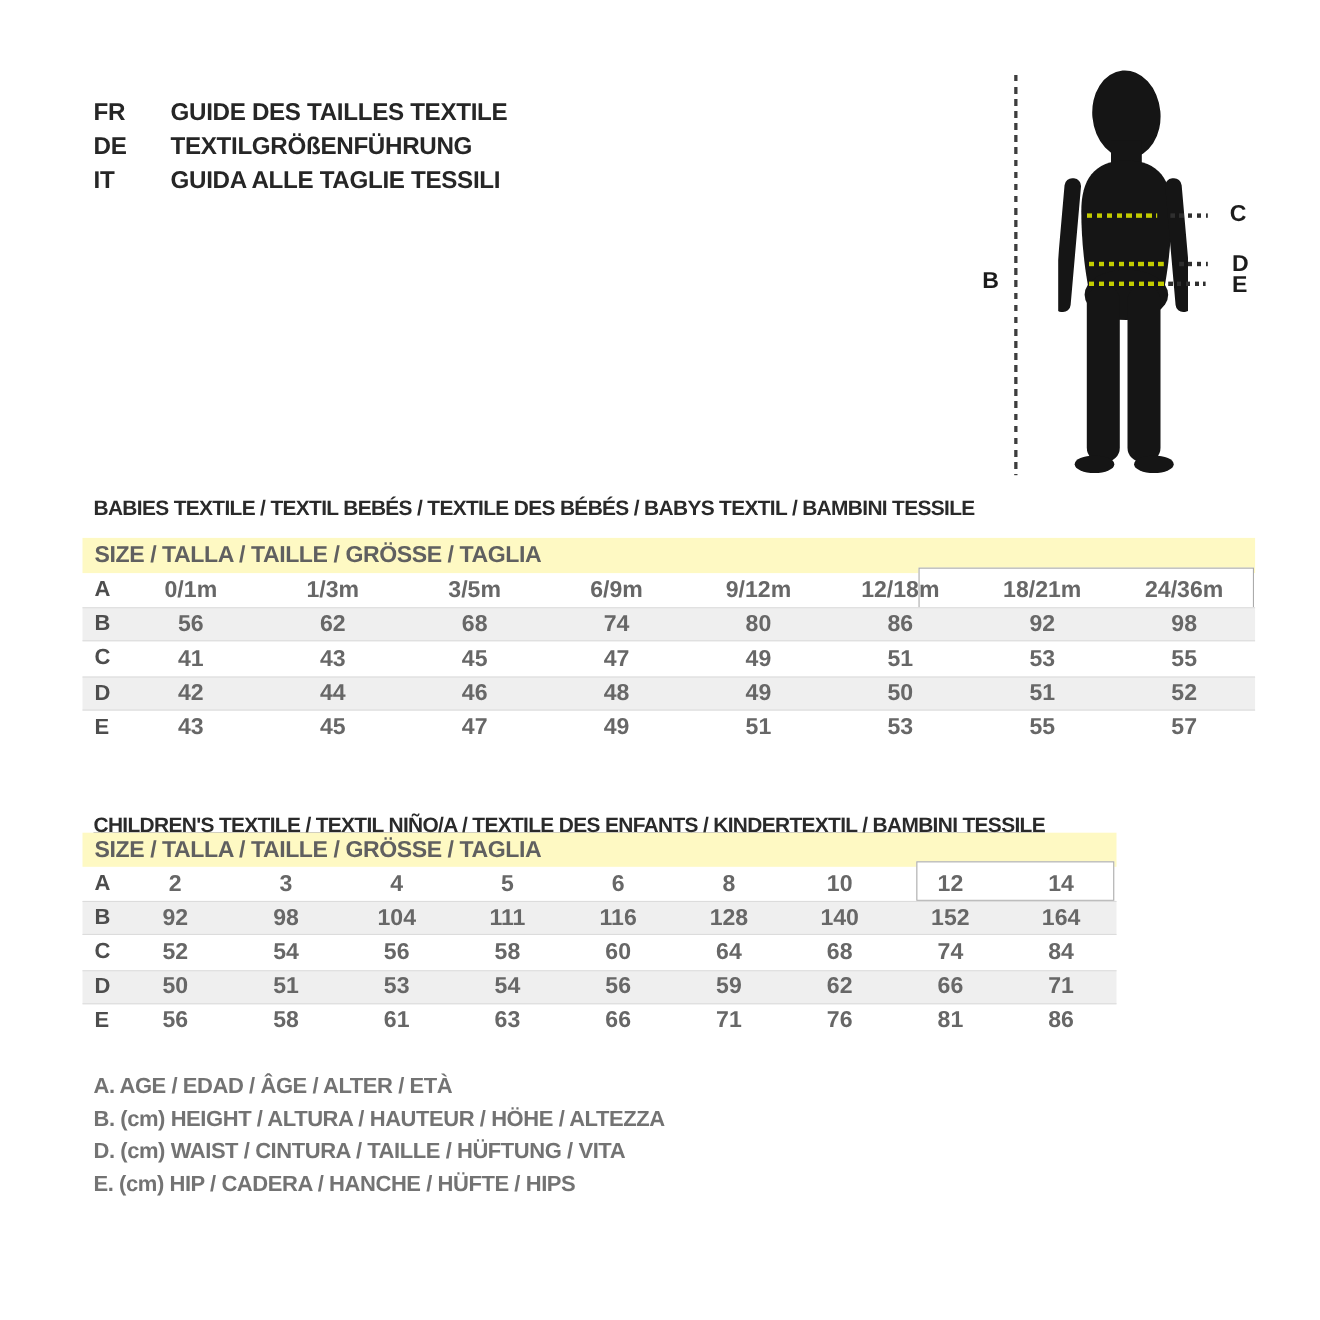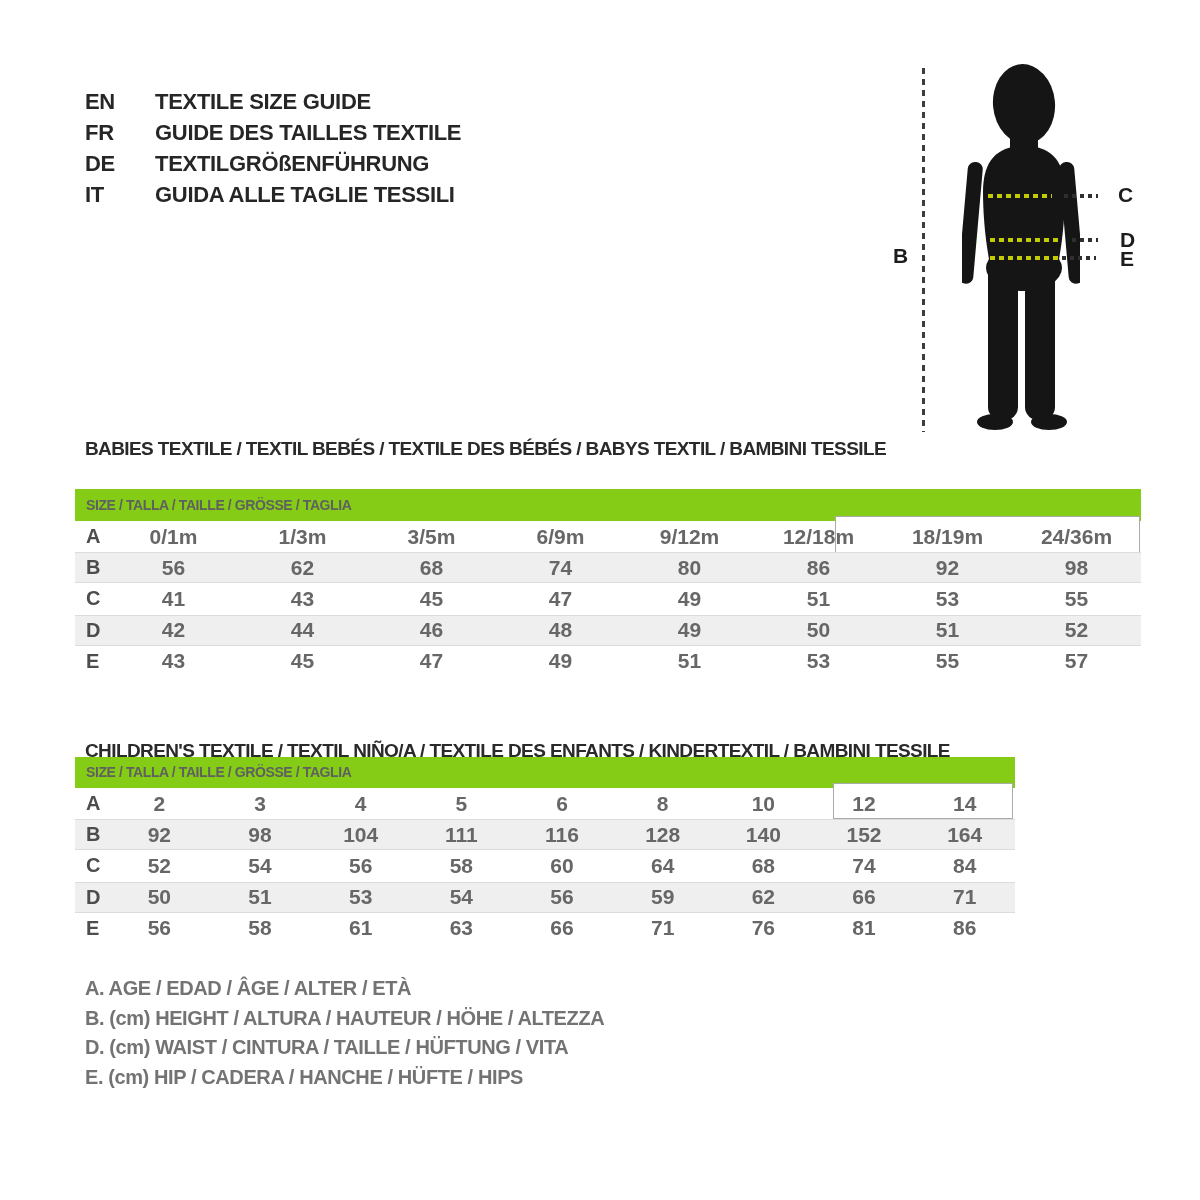--- a/index.html
+++ b/index.html
@@ -18,28 +18,28 @@
   .fig-dash-v { position: absolute; left: 922px; top: 68px; width: 3px; height: 364px;
                 background: repeating-linear-gradient(180deg, #3d3d3d 0 6px, transparent 6px 11px); }
   .fig-label { position: absolute; font-size: 21px; line-height: 18px; font-weight: 700; color: #1c1c1c; z-index: 4; }
   .dots { position: absolute; height: 4px; z-index: 3; }
   .dots-green { background: repeating-linear-gradient(90deg, #c3cc00 0 5px, transparent 5px 9px); }
   .dots-black { background: repeating-linear-gradient(90deg, #2f2f2f 0 4px, transparent 4px 8px); }
 
   
   .sec-heading { position: absolute; left: 85px; font-size: 19px; font-weight: 700;
                  color: #2a2a2a; letter-spacing: -0.6px; white-space: nowrap; }
-  .heading-babies { top: 438px; }
+  .heading-babies { top: 452px; }
   .heading-children { top: 740px; text-decoration: underline; }
 
   
   .table { position: absolute; left: 75px; }
   .babies-table { top: 489px; width: 1066px; }
   .children-table { top: 757px; width: 940px; }
-  .thead { background: #84cc16; color: #606060; font-size: 14px; font-weight: 700;
+  .thead { background: #fef9c3; color: #606060; font-size: 21px; font-weight: 700;
            padding-left: 11px; letter-spacing: -0.4px; white-space: nowrap; }
   .babies-table .thead { height: 32px; line-height: 32px; }
   .children-table .thead { height: 31px; line-height: 31px; }
   .rows { position: relative; z-index: 2; }
   .trow { display: grid; align-items: center; height: 31.2px; font-size: 21px;
           font-weight: 700; color: #676767; }
   .babies-table .trow { grid-template-columns: 34px repeat(8, 1fr); }
   .children-table .trow { grid-template-columns: 34px repeat(9, 1fr); }
   .trow .rl { color: #4d4d4d; padding-left: 11px; font-size: 20px; }
   .trow .tc { text-align: center; }
@@ -53,23 +53,20 @@
   .legend-line { height: 29.6px; line-height: 29.6px; font-size: 20px; font-weight: 700;
                  color: #737373; letter-spacing: -0.4px; white-space: nowrap; }
 </style>
 </head>
 <body>
 
 <div class="canvas">
 
   <div class="langs">
     <div class="lang-row">
-      <span class="lang-code">EN</span><span>TEXTILE SIZE GUIDE</span>
-    </div>
-    <div class="lang-row">
       <span class="lang-code">FR</span><span>GUIDE DES TAILLES TEXTILE</span>
     </div>
     <div class="lang-row">
       <span class="lang-code">DE</span><span>TEXTILGRÖßENFÜHRUNG</span>
     </div>
     <div class="lang-row">
       <span class="lang-code">IT</span><span>GUIDA ALLE TAGLIE TESSILI</span>
     </div>
   </div>
 
@@ -110,21 +107,21 @@
     <div class="hbox babies-box"></div>
     <div class="rows">
       <div class="trow">
         <span class="rl">A</span>
         <span class="tc">0/1m</span>
         <span class="tc">1/3m</span>
         <span class="tc">3/5m</span>
         <span class="tc">6/9m</span>
         <span class="tc">9/12m</span>
         <span class="tc">12/18m</span>
-        <span class="tc">18/19m</span>
+        <span class="tc">18/21m</span>
         <span class="tc">24/36m</span>
       </div>
       <div class="trow stripe">
         <span class="rl">B</span>
         <span class="tc">56</span>
         <span class="tc">62</span>
         <span class="tc">68</span>
         <span class="tc">74</span>
         <span class="tc">80</span>
         <span class="tc">86</span>

